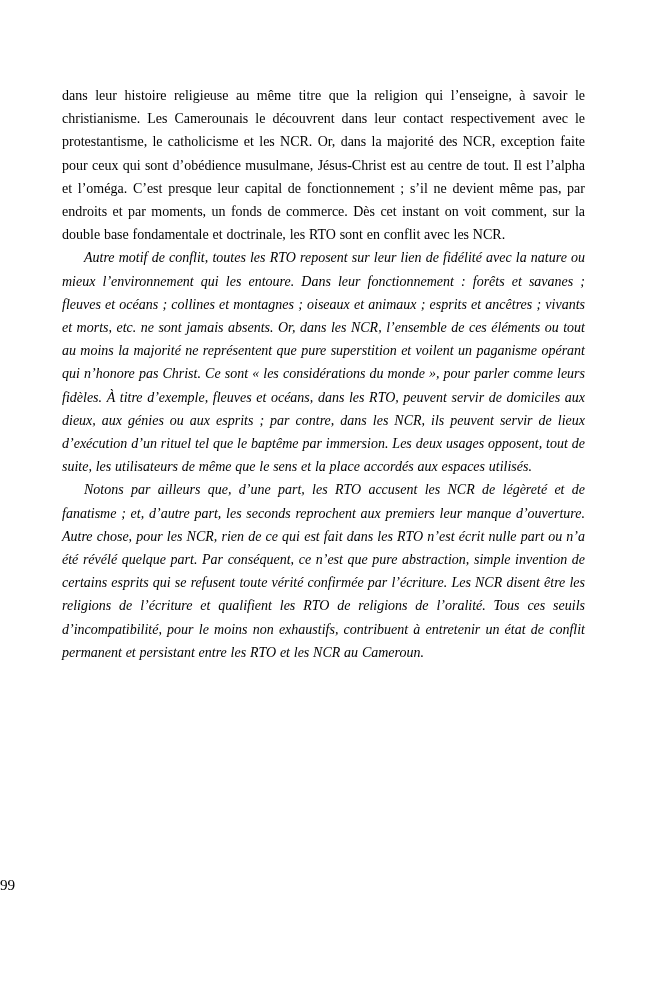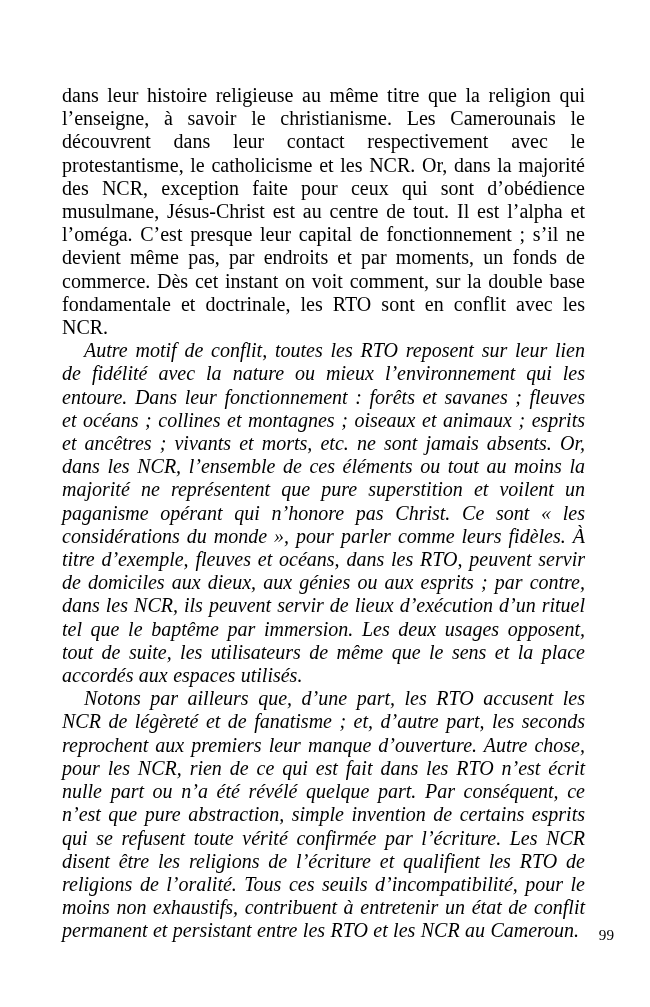--- a/index.html
+++ b/index.html
@@ -23,45 +23,44 @@
     height: 1007px;
     background: #ffffff;
   }
   .text-block {
     position: absolute;
     left: 62px;
     top: 84px;
     width: 527px;
   }
   .para {
-    font-size: 20px;
+    font-size: 14px;
     line-height: 23.2px;
     text-align: justify;
     text-justify: inter-word;
     margin: 0 4px 0 0;
     hyphens: none;
     word-spacing: 0.02em;
   }
   .para + .para {
     margin-top: 0px;
   }
   .para.indent {
     text-indent: 22px;
     font-style: italic;
   }
   .folio {
     position: absolute;
     left: 0;
-    top: 925px;
+    top: 875px;
     width: 589px;
-    text-align: right;
+    text-align: left;
     font-size: 15.2px;
     line-height: 20px;
     font-family: "Liberation Serif", "DejaVu Serif", serif;
-    padding-left: 25px;
   }
 </style>
 </head>
 <body>
 
 <div class="page">
   <div class="text-block">
     <p class="para">dans leur histoire religieuse au même titre que la religion qui l’enseigne, à savoir le christianisme. Les Camerounais le découvrent dans leur contact respectivement avec le protestantisme, le catholicisme et les NCR. Or, dans la majorité des NCR, exception faite pour ceux qui sont d’obédience musulmane, Jésus-Christ est au centre de tout. Il est l’alpha et l’oméga. C’est presque leur capital de fonctionnement ; s’il ne devient même pas, par endroits et par moments, un fonds de commerce. Dès cet instant on voit comment, sur la double base fondamentale et doctrinale, les RTO sont en conflit avec les NCR.</p>
     <p class="para indent">Autre motif de conflit, toutes les RTO reposent sur leur lien de fidélité avec la nature ou mieux l’environnement qui les entoure. Dans leur fonctionnement : forêts et savanes ; fleuves et océans ; collines et montagnes ; oiseaux et animaux ; esprits et ancêtres ; vivants et morts, etc. ne sont jamais absents. Or, dans les NCR, l’ensemble de ces éléments ou tout au moins la majorité ne représentent que pure superstition et voilent un paganisme opérant qui n’honore pas Christ. Ce sont « les considérations du monde », pour parler comme leurs fidèles. À titre d’exemple, fleuves et océans, dans les RTO, peuvent servir de domiciles aux dieux, aux génies ou aux esprits ; par contre, dans les NCR, ils peuvent servir de lieux d’exécution d’un rituel tel que le baptême par immersion. Les deux usages opposent, tout de suite, les utilisateurs de même que le sens et la place accordés aux espaces utilisés.</p>
     <p class="para indent">Notons par ailleurs que, d’une part, les RTO accusent les NCR de légèreté et de fanatisme ; et, d’autre part, les seconds reprochent aux premiers leur manque d’ouverture. Autre chose, pour les NCR, rien de ce qui est fait dans les RTO n’est écrit nulle part ou n’a été révélé quelque part. Par conséquent, ce n’est que pure abstraction, simple invention de certains esprits qui se refusent toute vérité confirmée par l’écriture. Les NCR disent être les religions de l’écriture et qualifient les RTO de religions de l’oralité. Tous ces seuils d’incompatibilité, pour le moins non exhaustifs, contribuent à entretenir un état de conflit permanent et persistant entre les RTO et les NCR au Cameroun.</p>

